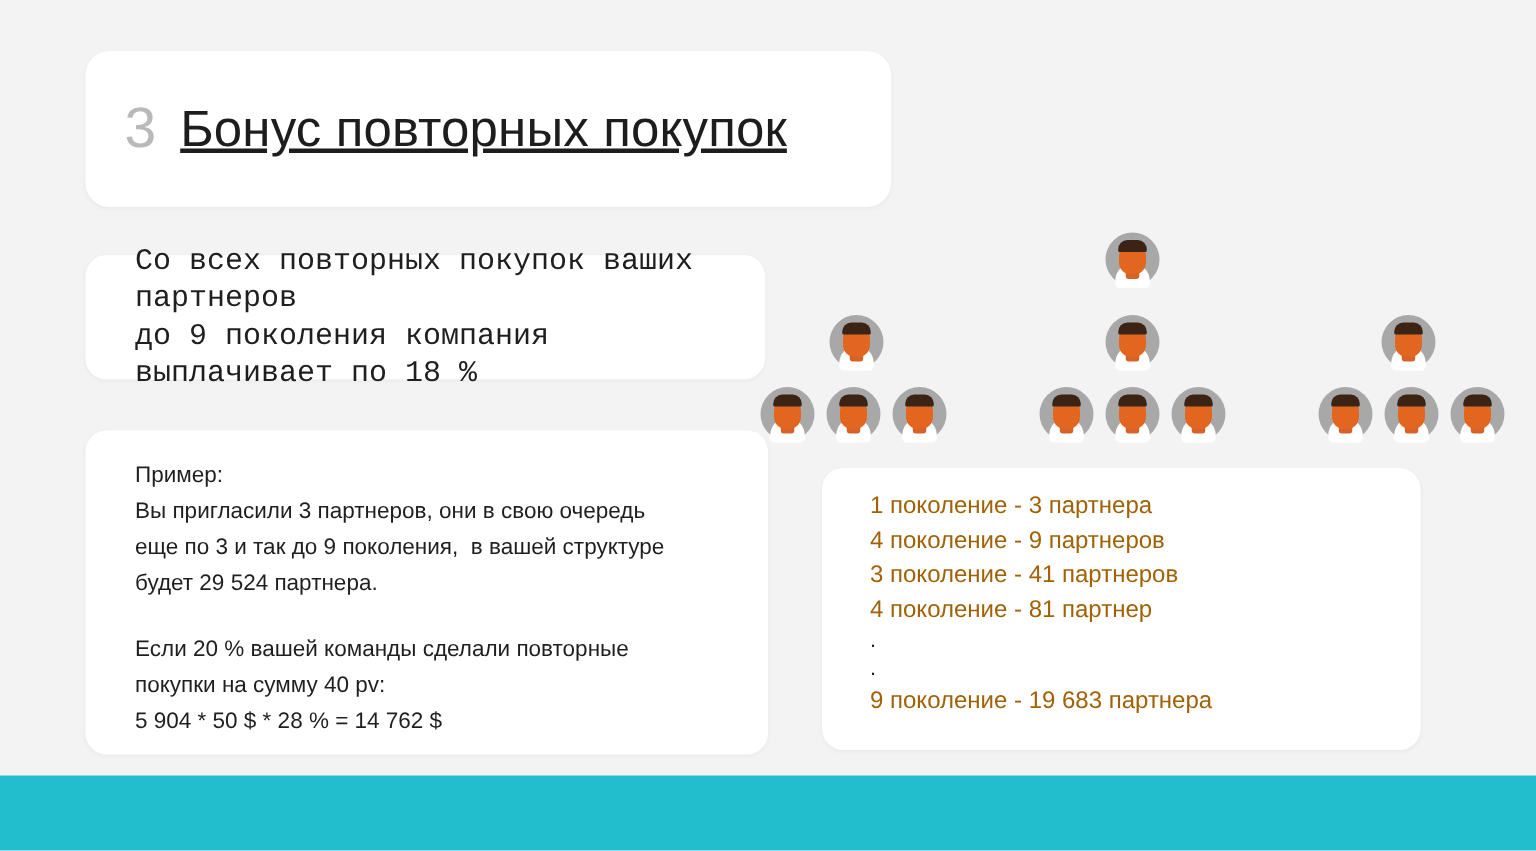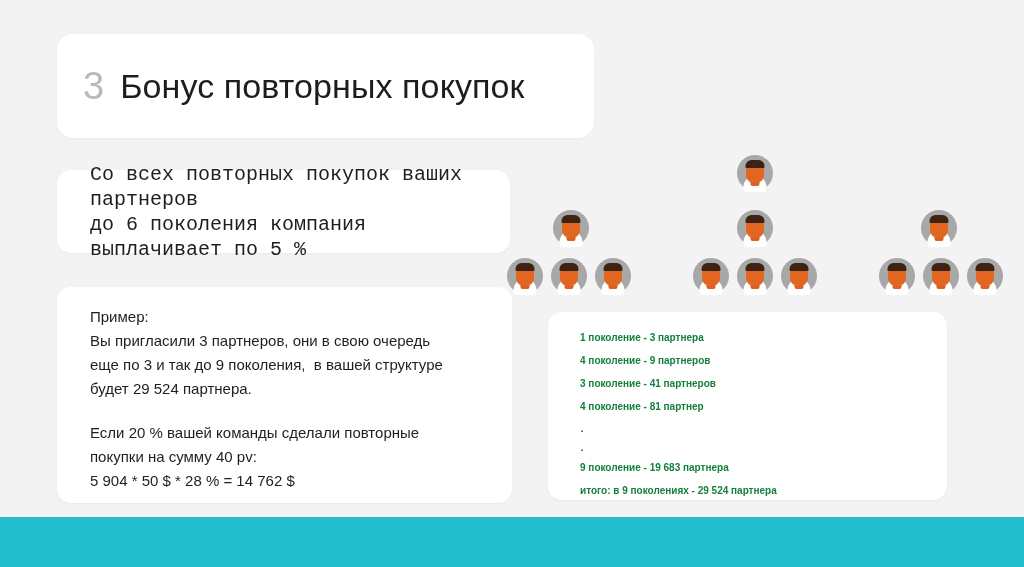--- a/index.html
+++ b/index.html
@@ -46,20 +46,21 @@
     margin-left: 26px;
     line-height: 1;
   }
   .title-text {
     font-size: 34px;
     color: #1d1d1d;
     font-weight: 400;
     margin-left: 16px;
     line-height: 1;
     letter-spacing: 0.1px;
+    text-decoration: underline;
   }
 
   
   #intro-card {
     left: 57px;
     top: 170px;
     width: 453px;
     height: 83px;
     display: flex;
     flex-direction: column;
@@ -96,25 +97,24 @@
   
   #generations-card {
     left: 548px;
     top: 312px;
     width: 399px;
     height: 188px;
     padding: 14px 0 0 32px;
     box-sizing: border-box;
   }
   .gen-line {
-    font-size: 10px;
-    color: #15803d;
+    font-size: 16px;
+    color: #a16207;
     line-height: 23px;
     white-space: pre;
-    font-weight: bold;
   }
   .gen-dot {
     font-size: 14.5px;
     color: #1f1f1f;
     line-height: 19px;
   }
 
   
   #avatar-tree {
     position: absolute;
@@ -210,21 +210,21 @@
 
 <div class="slide">
 
   <div class="card" id="title-card">
     <span class="title-number">3</span>
     <span class="title-text">Бонус повторных покупок</span>
   </div>
 
   <div class="card" id="intro-card">
     <span class="intro-line">Со всех повторных покупок ваших партнеров</span>
-    <span class="intro-line">до 6 поколения компания выплачивает по 5 %</span>
+    <span class="intro-line">до 9 поколения компания выплачивает по 18 %</span>
   </div>
 
   <div class="card" id="example-card">
     <div class="ex-line">Пример:</div>
     <div class="ex-line">Вы пригласили 3 партнеров, они в свою очередь</div>
     <div class="ex-line">еще по 3 и так до 9 поколения,  в вашей структуре</div>
     <div class="ex-line">будет 29 524 партнера.</div>
     <div class="ex-gap"></div>
     <div class="ex-line">Если 20 % вашей команды сделали повторные</div>
     <div class="ex-line">покупки на сумму 40 pv:</div>
@@ -349,18 +349,17 @@
   </div>
 
   <div class="card" id="generations-card">
     <div class="gen-line">1 поколение - 3 партнера</div>
     <div class="gen-line">4 поколение - 9 партнеров</div>
     <div class="gen-line">3 поколение - 41 партнеров</div>
     <div class="gen-line">4 поколение - 81 партнер</div>
     <div class="gen-dot">.</div>
     <div class="gen-dot">.</div>
     <div class="gen-line">9 поколение - 19 683 партнера</div>
-    <div class="gen-line">итого: в 9 поколениях - 29 524 партнера</div>
   </div>
 
   <div id="bottom-bar"></div>
 
 </div>
 
 </body></html>

